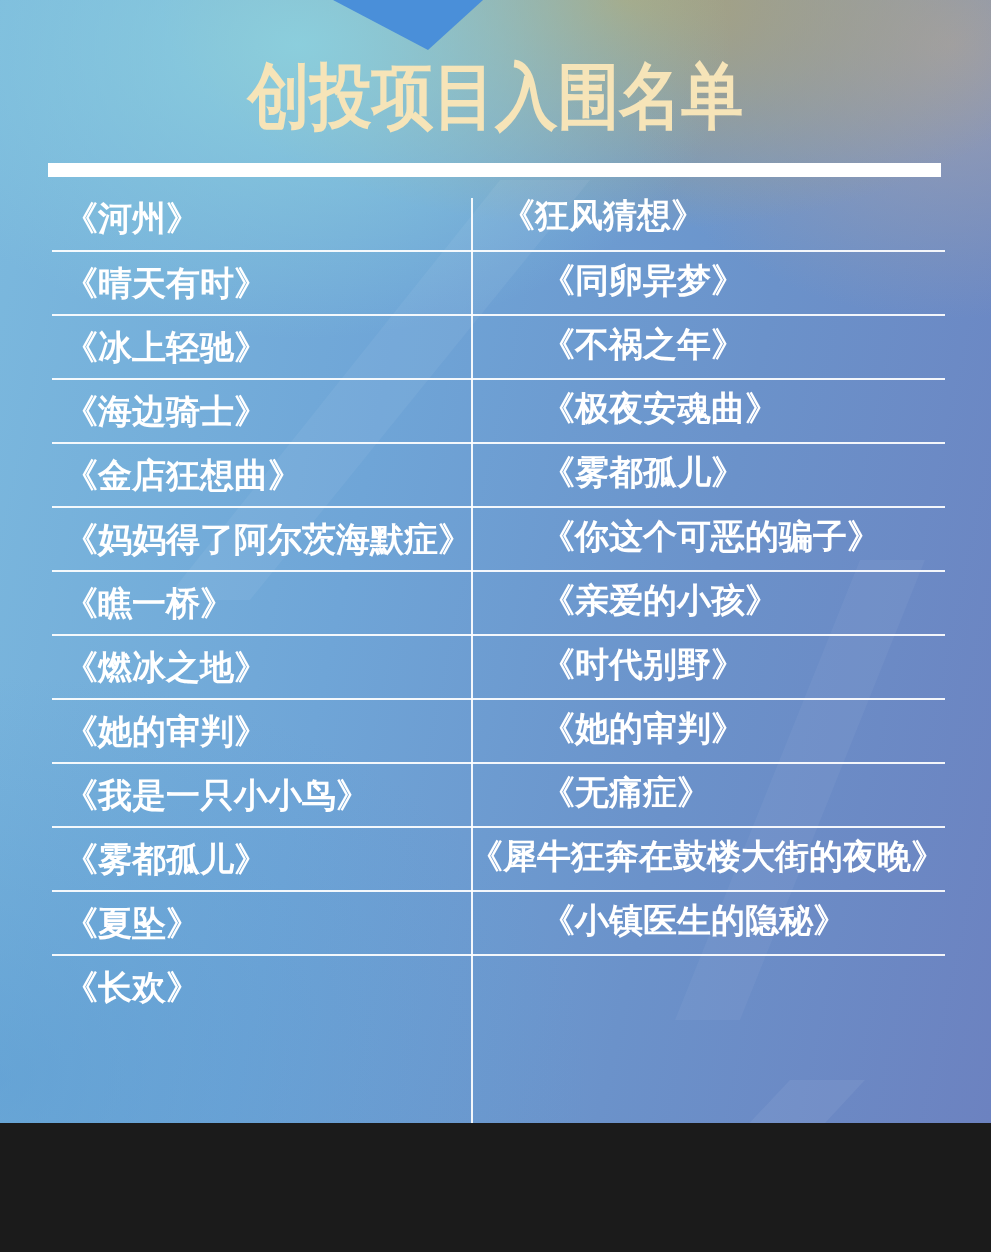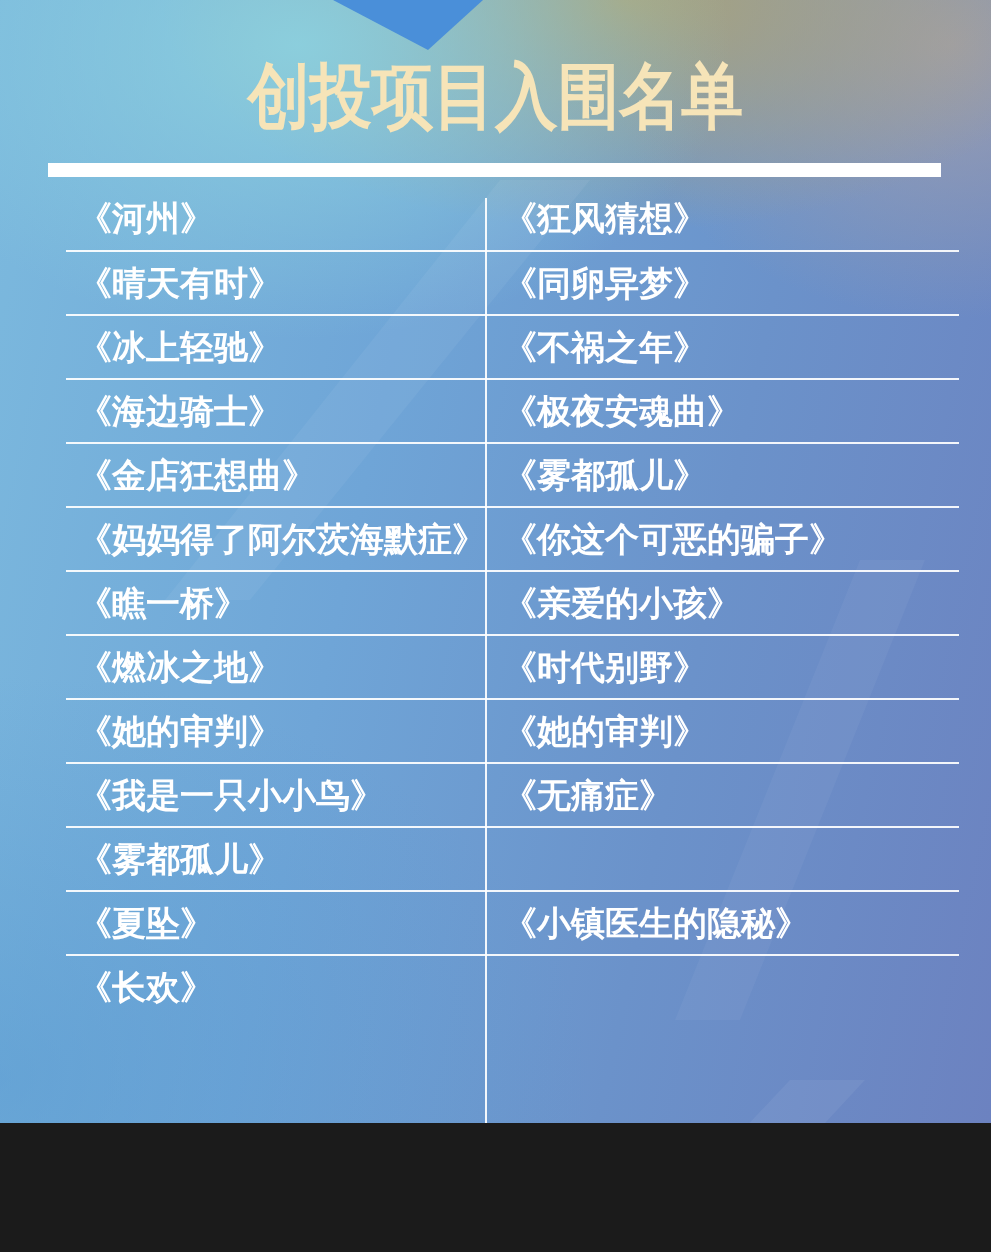--- a/index.html
+++ b/index.html
@@ -31,29 +31,29 @@
     position:absolute;top:58px;left:0;width:100%;
     text-align:center;font-size:72px;line-height:1.06;font-weight:900;
     color:#f6e4b8;transform:scaleX(.86);transform-origin:center;
     white-space:nowrap;
   }
   
   .rule{position:absolute;left:48px;width:893px;background:#ffffff;}
   .rule.top{top:163px;height:14px;}
   .rule.bottom{top:1169px;height:12px;}
   
-  .table{position:absolute;left:66px;top:186px;width:893px;height:960px;}
+  .table{position:absolute;left:52px;top:186px;width:893px;height:960px;}
   .row{display:flex;align-items:center;height:64px;box-sizing:border-box;}
-  .row + .row{border-top:2px solid rgba(255,255,255,.92);}
+  .row + .row{border-top:2px solid rgba(255,255,255,.92);gap:40px;}
   .cell{
     color:#ffffff;font-weight:900;font-size:34px;line-height:1;
     white-space:nowrap;
   }
   .cell.l{width:419px;padding-left:12px;box-sizing:border-box;}
-  .cell.r{flex:1;padding-left:18px;}
+  .cell.r{flex:1;padding-left:30px;font-family:Liberation Mono, monospace;}
   .divider{
     position:absolute;left:419px;top:12px;height:946px;width:2px;
     background:rgba(255,255,255,.92);
   }
 </style>
 </head>
 <body>
 
 <div class="canvas">
   <div class="bg"></div>
@@ -104,20 +104,21 @@
     <div class="row">
       <div class="cell l">《她的审判》</div>
       <div class="cell r">《她的审判》</div>
     </div>
     <div class="row">
       <div class="cell l">《我是一只小小鸟》</div>
       <div class="cell r">《无痛症》</div>
     </div>
     <div class="row">
       <div class="cell l">《雾都孤儿》</div>
+      <div class="cell r">《犀牛狂奔在鼓楼大街的夜晚》</div>
     </div>
     <div class="row">
       <div class="cell l">《夏坠》</div>
       <div class="cell r">《小镇医生的隐秘》</div>
     </div>
     <div class="row">
       <div class="cell l">《长欢》</div>
     </div>
   </div>
 

